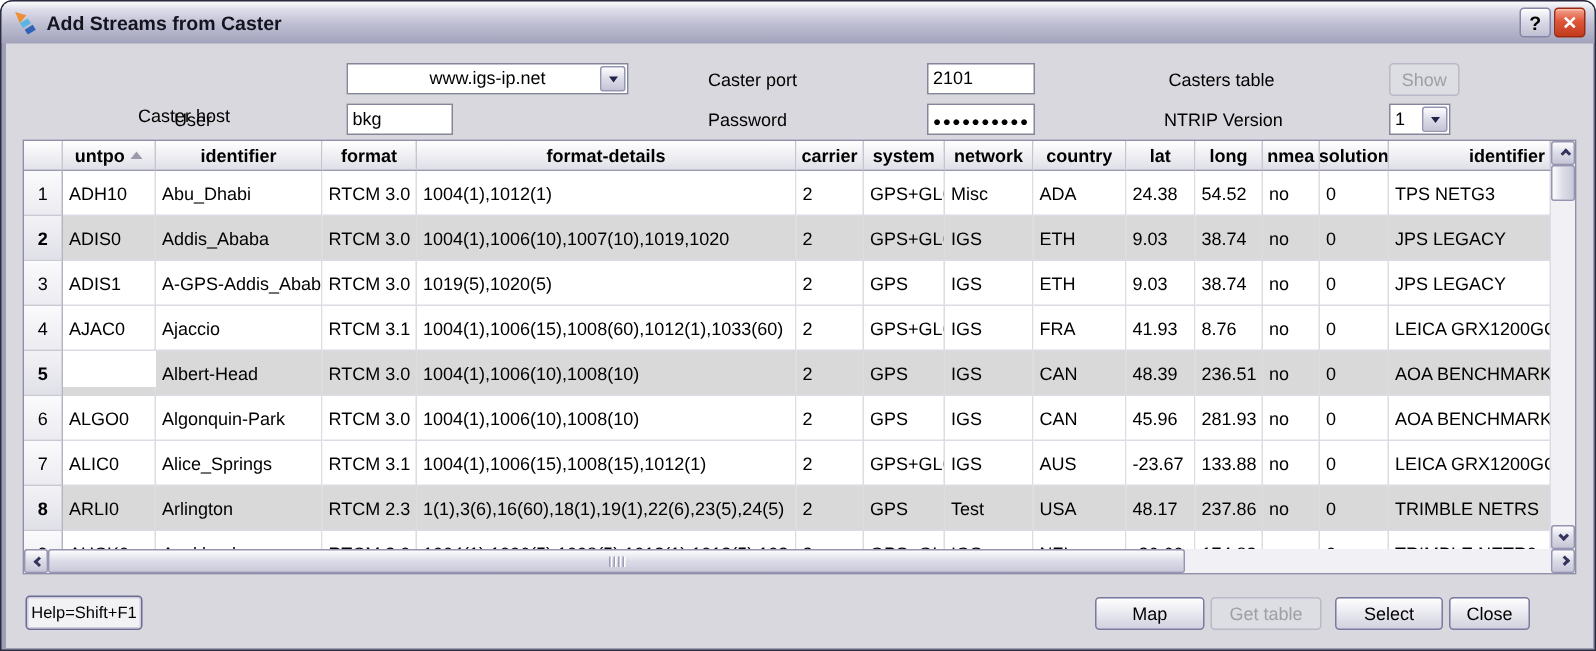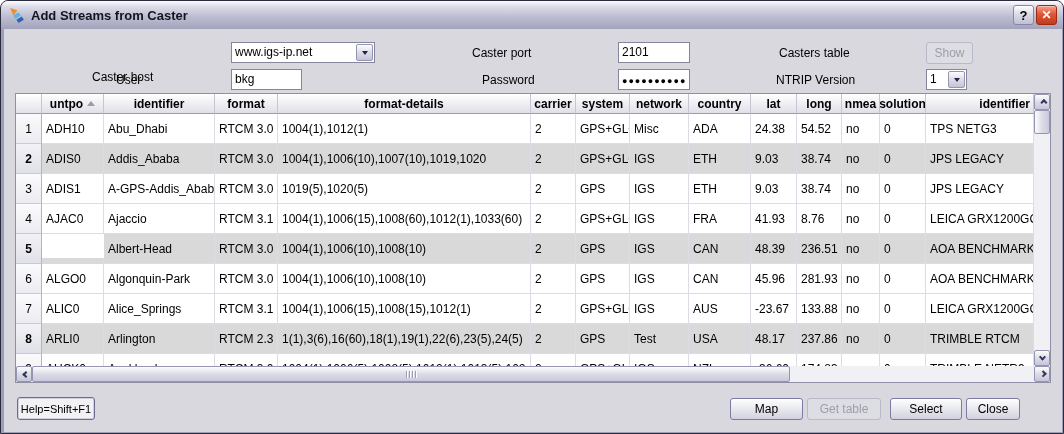--- a/index.html
+++ b/index.html
@@ -125,34 +125,34 @@
       </svg>
     </span>
     <span class="title-text">Add Streams from Caster</span>
     <span class="tb-btn">?</span>
     <span class="tb-btn tb-close">✕</span>
   </div>
 
   <div class="body">
 
     <span class="lbl" style="left:88px;top:17px;margin-top:24px;">Caster host</span>
-    <div class="input" style="left:227px;top:13px;width:144px;">
+    <div class="input" style="left:227px;top:13px;width:188px;text-align:center;">
       <span>www.igs-ip.net</span>
       <span class="combo-arrow">
           <i class="tri-down"></i>
         </span>
     </div>
     <span class="lbl" style="left:468px;top:17px;">Caster port</span>
     <div class="input" style="left:614px;top:13px;width:72px;">2101</div>
     <span class="lbl" style="left:775px;top:17px;">Casters table</span>
     <button class="btn disabled" style="left:922px;top:13px;width:47px;">Show</button>
 
     <span class="lbl" style="left:112px;top:44px;">User</span>
     <div class="input" style="left:227px;top:40px;width:71px;">bkg</div>
-    <span class="lbl" style="left:478px;top:44px;">Password</span>
+    <span class="lbl" style="left:468px;top:44px;">Password</span>
     <div class="input pw" style="left:614px;top:40px;width:72px;">●●●●●●●●●●</div>
     <span class="lbl" style="left:772px;top:44px;">NTRIP Version</span>
     <div class="input" style="left:922px;top:40px;width:41px;">
       <span>1</span>
       <span class="combo-arrow">
           <i class="tri-down"></i>
         </span>
     </div>
 
     <div class="grid">
@@ -319,21 +319,21 @@
             <div class="td" style="width: 63px;">RTCM 2.3</div>
             <div class="td" style="width: 253px;">1(1),3(6),16(60),18(1),19(1),22(6),23(5),24(5)</div>
             <div class="td" style="width: 45px;">2</div>
             <div class="td" style="width: 54px;">GPS</div>
             <div class="td" style="width: 59px;">Test</div>
             <div class="td" style="width: 62px;">USA</div>
             <div class="td" style="width: 46px;">48.17</div>
             <div class="td" style="width: 45px;">237.86</div>
             <div class="td" style="width: 38px;">no</div>
             <div class="td" style="width: 46px;">0</div>
-            <div class="td" style="width: 108px;">TRIMBLE RTCM</div>
+            <div class="td" style="width: 108px;">TRIMBLE NETRS</div>
           </div>
           <div class="tr">
             <div class="rownum">9</div>
             <div class="td" style="width: 62px;">AUCK0</div>
             <div class="td" style="width: 111px;">Auckland</div>
             <div class="td" style="width: 63px;">RTCM 3.0</div>
             <div class="td" style="width: 253px;">1004(1),1006(5),1008(5),1012(1),1013(5),102</div>
             <div class="td" style="width: 45px;">2</div>
             <div class="td" style="width: 54px;">GPS+GLO</div>
             <div class="td" style="width: 59px;">IGS</div>

